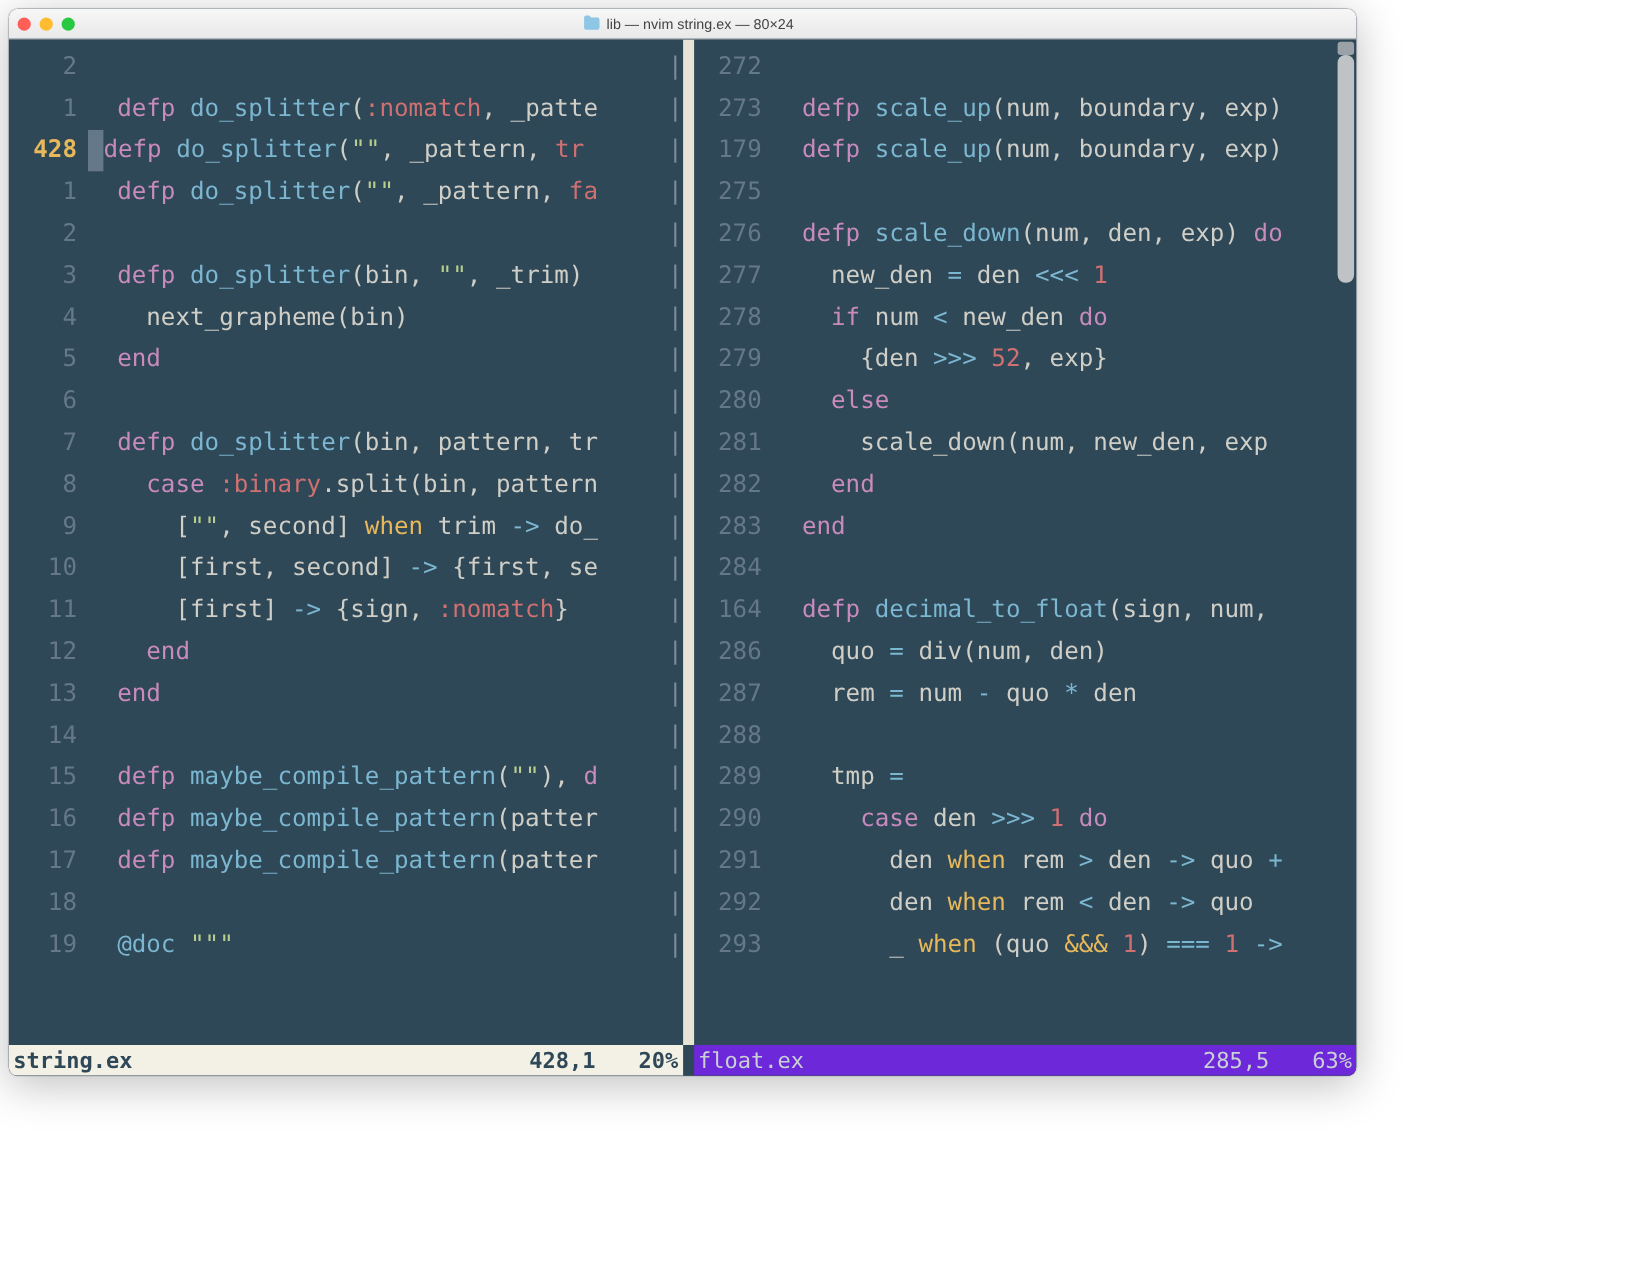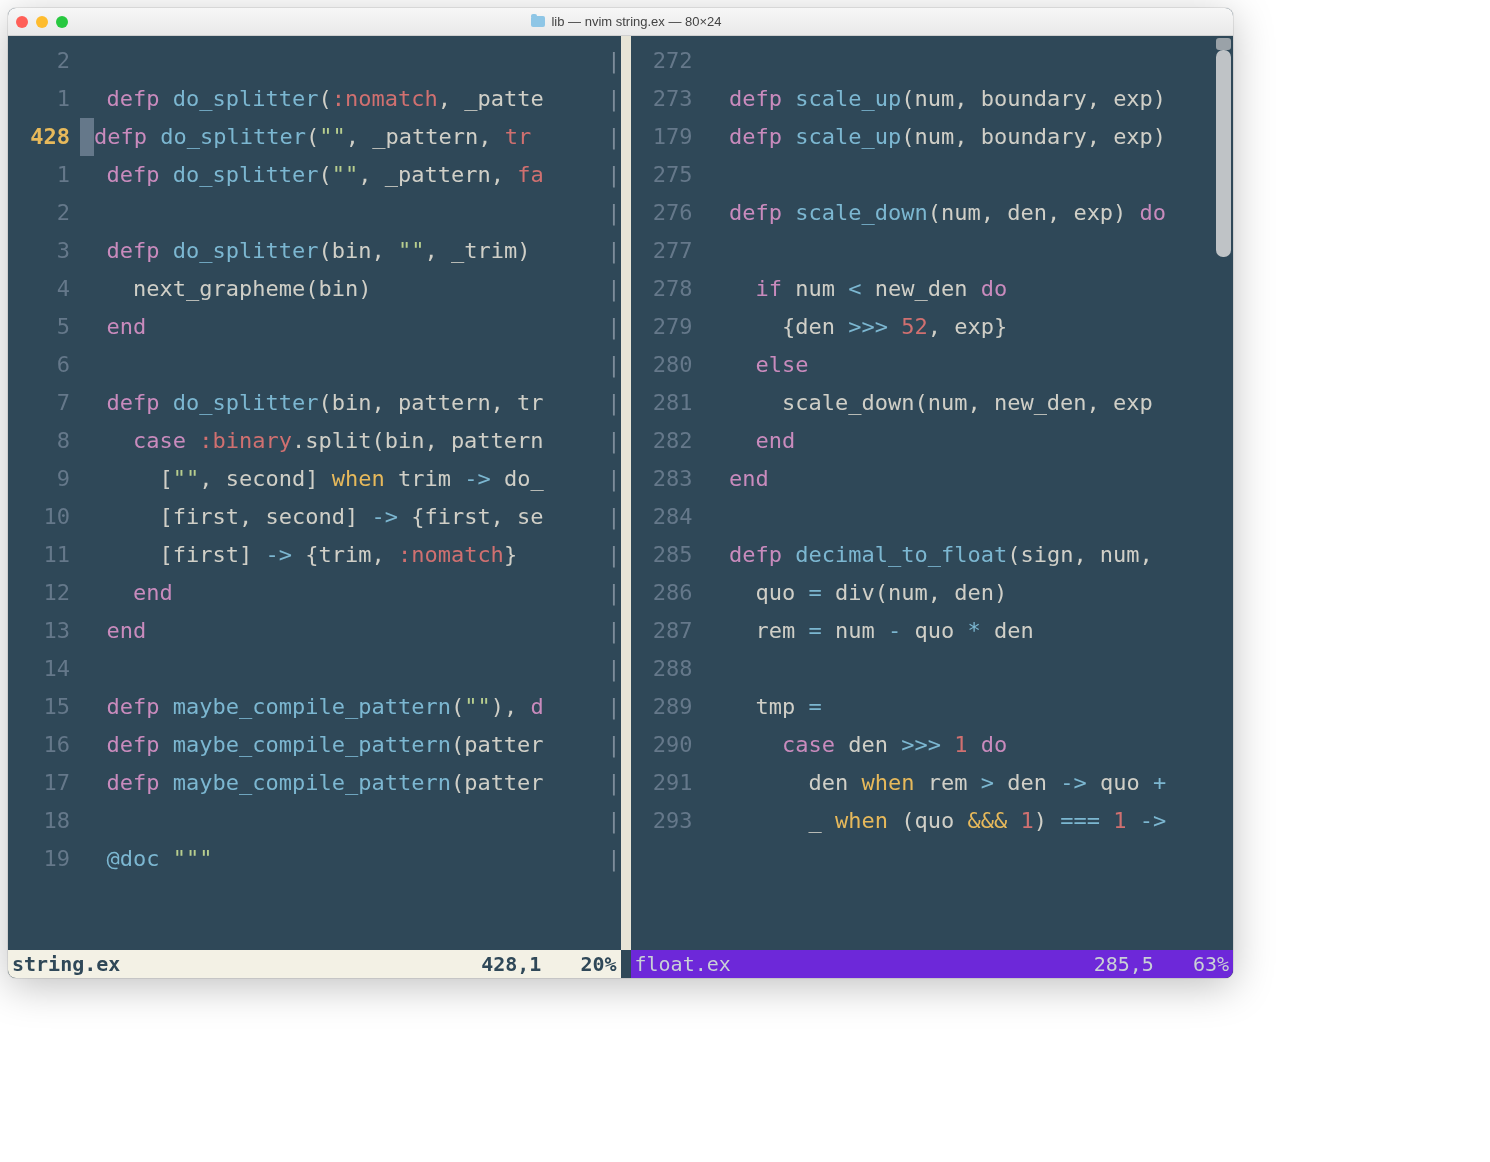--- a/index.html
+++ b/index.html
@@ -220,54 +220,55 @@
             <div class="row" style="position: relative;"><div class="gutter">1</div><div class="content"><span class="plain">  </span><span class="kw">defp </span><span class="fn">do_splitter</span><span class="plain">(</span><span class="str">""</span><span class="plain">, _pattern, </span><span class="bool">fa</span></div><span class="split-mark">|</span></div>
             <div class="row" style="position: relative;"><div class="gutter">2</div><div class="content"></div><span class="split-mark">|</span></div>
             <div class="row" style="position: relative;"><div class="gutter">3</div><div class="content"><span class="plain">  </span><span class="kw">defp </span><span class="fn">do_splitter</span><span class="plain">(bin, </span><span class="str">""</span><span class="plain">, _trim) </span></div><span class="split-mark">|</span></div>
             <div class="row" style="position: relative;"><div class="gutter">4</div><div class="content"><span class="plain">    next_grapheme(bin)</span></div><span class="split-mark">|</span></div>
             <div class="row" style="position: relative;"><div class="gutter">5</div><div class="content"><span class="plain">  </span><span class="kw">end</span></div><span class="split-mark">|</span></div>
             <div class="row" style="position: relative;"><div class="gutter">6</div><div class="content"></div><span class="split-mark">|</span></div>
             <div class="row" style="position: relative;"><div class="gutter">7</div><div class="content"><span class="plain">  </span><span class="kw">defp </span><span class="fn">do_splitter</span><span class="plain">(bin, pattern, tr</span></div><span class="split-mark">|</span></div>
             <div class="row" style="position: relative;"><div class="gutter">8</div><div class="content"><span class="plain">    </span><span class="kw">case </span><span class="atom">:binary</span><span class="plain">.split(bin, pattern</span></div><span class="split-mark">|</span></div>
             <div class="row" style="position: relative;"><div class="gutter">9</div><div class="content"><span class="plain">      [</span><span class="str">""</span><span class="plain">, second] </span><span class="yellow">when</span><span class="plain"> trim </span><span class="op">-&gt;</span><span class="plain"> do_</span></div><span class="split-mark">|</span></div>
             <div class="row" style="position: relative;"><div class="gutter">10</div><div class="content"><span class="plain">      [first, second] </span><span class="op">-&gt;</span><span class="plain"> {first, se</span></div><span class="split-mark">|</span></div>
-            <div class="row" style="position: relative;"><div class="gutter">11</div><div class="content"><span class="plain">      [first] </span><span class="op">-&gt;</span><span class="plain"> {trim, </span><span class="atom">:nomatch</span><span class="plain">} </span></div><span class="split-mark">|</span></div>
+            <div class="row" style="position: relative;"><div class="gutter">11</div><div class="content"><span class="plain">      [first] </span><span class="op">-&gt;</span><span class="plain"> {sign, </span><span class="atom">:nomatch</span><span class="plain">} </span></div><span class="split-mark">|</span></div>
             <div class="row" style="position: relative;"><div class="gutter">12</div><div class="content"><span class="plain">    </span><span class="kw">end</span></div><span class="split-mark">|</span></div>
             <div class="row" style="position: relative;"><div class="gutter">13</div><div class="content"><span class="plain">  </span><span class="kw">end</span></div><span class="split-mark">|</span></div>
             <div class="row" style="position: relative;"><div class="gutter">14</div><div class="content"></div><span class="split-mark">|</span></div>
             <div class="row" style="position: relative;"><div class="gutter">15</div><div class="content"><span class="plain">  </span><span class="kw">defp </span><span class="fn">maybe_compile_pattern</span><span class="plain">(</span><span class="str">""</span><span class="plain">), </span><span class="kw">d</span></div><span class="split-mark">|</span></div>
             <div class="row" style="position: relative;"><div class="gutter">16</div><div class="content"><span class="plain">  </span><span class="kw">defp </span><span class="fn">maybe_compile_pattern</span><span class="plain">(patter</span></div><span class="split-mark">|</span></div>
             <div class="row" style="position: relative;"><div class="gutter">17</div><div class="content"><span class="plain">  </span><span class="kw">defp </span><span class="fn">maybe_compile_pattern</span><span class="plain">(patter</span></div><span class="split-mark">|</span></div>
             <div class="row" style="position: relative;"><div class="gutter">18</div><div class="content"></div><span class="split-mark">|</span></div>
             <div class="row" style="position: relative;"><div class="gutter">19</div><div class="content"><span class="plain">  </span><span class="attr">@doc </span><span class="doc">"""</span></div><span class="split-mark">|</span></div>
           </div>
       </div>
       <div class="vsplit"></div>
       <div class="pane pane-right">
         <div class="codelines" id="right-lines">
             <div class="row"><div class="gutter">272</div><div class="content"></div></div>
             <div class="row"><div class="gutter">273</div><div class="content"><span class="plain">  </span><span class="kw">defp </span><span class="fn">scale_up</span><span class="plain">(num, boundary, exp)</span></div></div>
             <div class="row"><div class="gutter">179</div><div class="content"><span class="plain">  </span><span class="kw">defp </span><span class="fn">scale_up</span><span class="plain">(num, boundary, exp)</span></div></div>
             <div class="row"><div class="gutter">275</div><div class="content"></div></div>
             <div class="row"><div class="gutter">276</div><div class="content"><span class="plain">  </span><span class="kw">defp </span><span class="fn">scale_down</span><span class="plain">(num, den, exp) </span><span class="kw">do</span></div></div>
-            <div class="row"><div class="gutter">277</div></div>
+            <div class="row"><div class="gutter">277</div><div class="content"><span class="plain">    new_den </span><span class="op">=</span><span class="plain"> den </span><span class="op">&lt;&lt;&lt;</span><span class="plain"> </span><span class="num">1</span></div></div>
             <div class="row"><div class="gutter">278</div><div class="content"><span class="plain">    </span><span class="kw">if</span><span class="plain"> num </span><span class="op">&lt;</span><span class="plain"> new_den </span><span class="kw">do</span></div></div>
             <div class="row"><div class="gutter">279</div><div class="content"><span class="plain">      {den </span><span class="op">&gt;&gt;&gt;</span><span class="plain"> </span><span class="num">52</span><span class="plain">, exp}</span></div></div>
             <div class="row"><div class="gutter">280</div><div class="content"><span class="plain">    </span><span class="kw">else</span></div></div>
             <div class="row"><div class="gutter">281</div><div class="content"><span class="plain">      scale_down(num, new_den, exp</span></div></div>
             <div class="row"><div class="gutter">282</div><div class="content"><span class="plain">    </span><span class="kw">end</span></div></div>
             <div class="row"><div class="gutter">283</div><div class="content"><span class="plain">  </span><span class="kw">end</span></div></div>
             <div class="row"><div class="gutter">284</div><div class="content"></div></div>
-            <div class="row"><div class="gutter">285</div><div class="content"><span class="plain">  </span><span class="kw">defp </span><span class="fn">decimal_to_float</span><span class="plain">(sign, num,</span></div></div>
+            <div class="row"><div class="gutter">164</div><div class="content"><span class="plain">  </span><span class="kw">defp </span><span class="fn">decimal_to_float</span><span class="plain">(sign, num,</span></div></div>
             <div class="row"><div class="gutter">286</div><div class="content"><span class="plain">    quo </span><span class="op">=</span><span class="plain"> div(num, den)</span></div></div>
             <div class="row"><div class="gutter">287</div><div class="content"><span class="plain">    rem </span><span class="op">=</span><span class="plain"> num </span><span class="op">-</span><span class="plain"> quo </span><span class="op">*</span><span class="plain"> den</span></div></div>
             <div class="row"><div class="gutter">288</div><div class="content"></div></div>
             <div class="row"><div class="gutter">289</div><div class="content"><span class="plain">    tmp </span><span class="op">=</span></div></div>
             <div class="row"><div class="gutter">290</div><div class="content"><span class="plain">      </span><span class="kw">case</span><span class="plain"> den </span><span class="op">&gt;&gt;&gt;</span><span class="plain"> </span><span class="num">1</span><span class="plain"> </span><span class="kw">do</span></div></div>
             <div class="row"><div class="gutter">291</div><div class="content"><span class="plain">        den </span><span class="yellow">when</span><span class="plain"> rem </span><span class="op">&gt;</span><span class="plain"> den </span><span class="op">-&gt;</span><span class="plain"> quo </span><span class="op">+</span></div></div>
+            <div class="row"><div class="gutter">292</div><div class="content"><span class="plain">        den </span><span class="yellow">when</span><span class="plain"> rem </span><span class="op">&lt;</span><span class="plain"> den </span><span class="op">-&gt;</span><span class="plain"> quo</span></div></div>
             <div class="row"><div class="gutter">293</div><div class="content"><span class="plain">        _ </span><span class="yellow">when</span><span class="plain"> (quo </span><span class="yellow">&amp;&amp;&amp;</span><span class="plain"> </span><span class="num">1</span><span class="plain">) </span><span class="op">===</span><span class="plain"> </span><span class="num">1</span><span class="plain"> </span><span class="op">-&gt;</span></div></div>
           </div>
       </div>
     </div>
 
     <div class="statusline">
       <div class="status-seg status-active">
         <span>string.ex</span>
         <span class="sb">
           <span>428,1</span>

